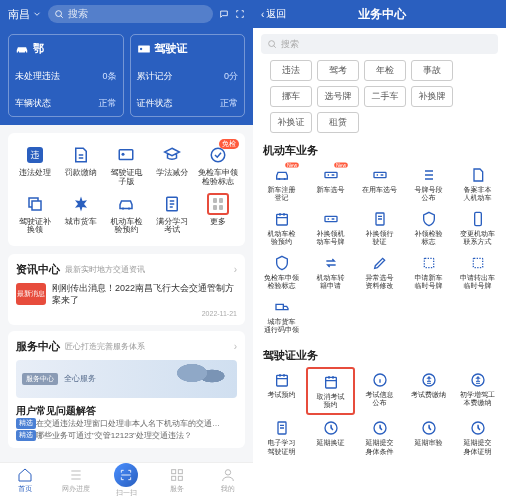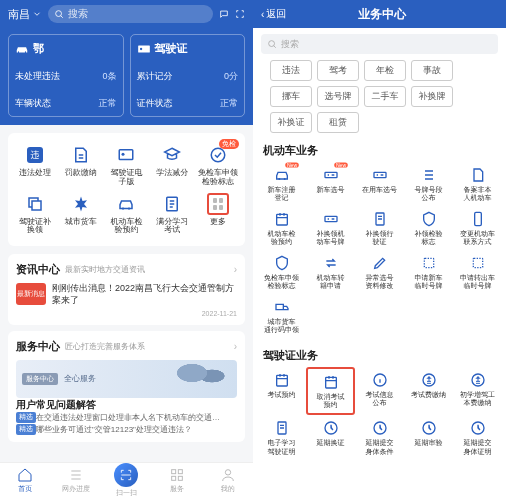--- a/index.html
+++ b/index.html
@@ -31,21 +31,21 @@
 .more-dots span{background:#bbb;border-radius:1px}
 .sec{background:#fff;margin:0 8px 6px;border-radius:6px;padding:8px}
 .sec-h{display:flex;align-items:center;gap:5px;margin-bottom:6px}
 .sec-t{font-size:11px;font-weight:700;color:#222}
 .sec-s{font-size:8px;color:#999}
 .sec-ar{margin-left:auto;color:#bbb;font-size:10px}
 .news{display:flex;gap:6px;align-items:flex-start}
 .news-b{width:30px;height:22px;background:#e74c3c;border-radius:3px;color:#fff;font-size:7px;display:flex;align-items:center;justify-content:center;text-align:center;line-height:1.1;flex-shrink:0}
 .news-t{font-size:9px;color:#333;line-height:1.3;flex:1}
 .news-d{font-size:7px;color:#aaa;text-align:right;margin-top:3px}
-.svc-img{height:38px;background:linear-gradient(90deg,#e8eef7,#d0dff0);border-radius:4px;position:relative;overflow:hidden;display:flex;align-items:center}
+.svc-img{height:38px;background:linear-gradient(90deg,#e8eef7,#d0dff0);border-radius:4px;margin-bottom:6px;position:relative;overflow:hidden;display:flex;align-items:center}
 .svc-tag{background:#8a9bb5;color:#fff;font-size:7px;padding:1px 4px;border-radius:2px;margin-left:6px}
 .svc-txt{font-size:8px;color:#5a6f8f;margin-left:6px}
 .svc-fig{position:absolute;right:10px;top:4px;width:50px;height:30px;background:radial-gradient(ellipse at 30% 30%,#8fa8c7 30%,transparent 31%),radial-gradient(ellipse at 70% 40%,#7a94b5 25%,transparent 26%)}
 .faq-t{font-size:10px;font-weight:600;color:#222;}
 .faq-i{font-size:8px;color:#666;line-height:1.5;display:flex;gap:0;white-space:nowrap;overflow:hidden}
 .faq-tag{background:#4a7fd4;color:#fff;font-size:7px;padding:0 3px;border-radius:2px;align-self:center;flex-shrink:0}
 .tab{background:#fff;border-top:1px solid #eee;display:flex;padding:4px 0 2px;margin-top:auto}
 .tab-i{flex:1;display:flex;flex-direction:column;align-items:center;gap:1px}
 .tab-i svg{width:16px;height:16px;fill:none;stroke:#bbb;stroke-width:1.5}
 .tab-i.act svg{stroke:#2a5fbf}

